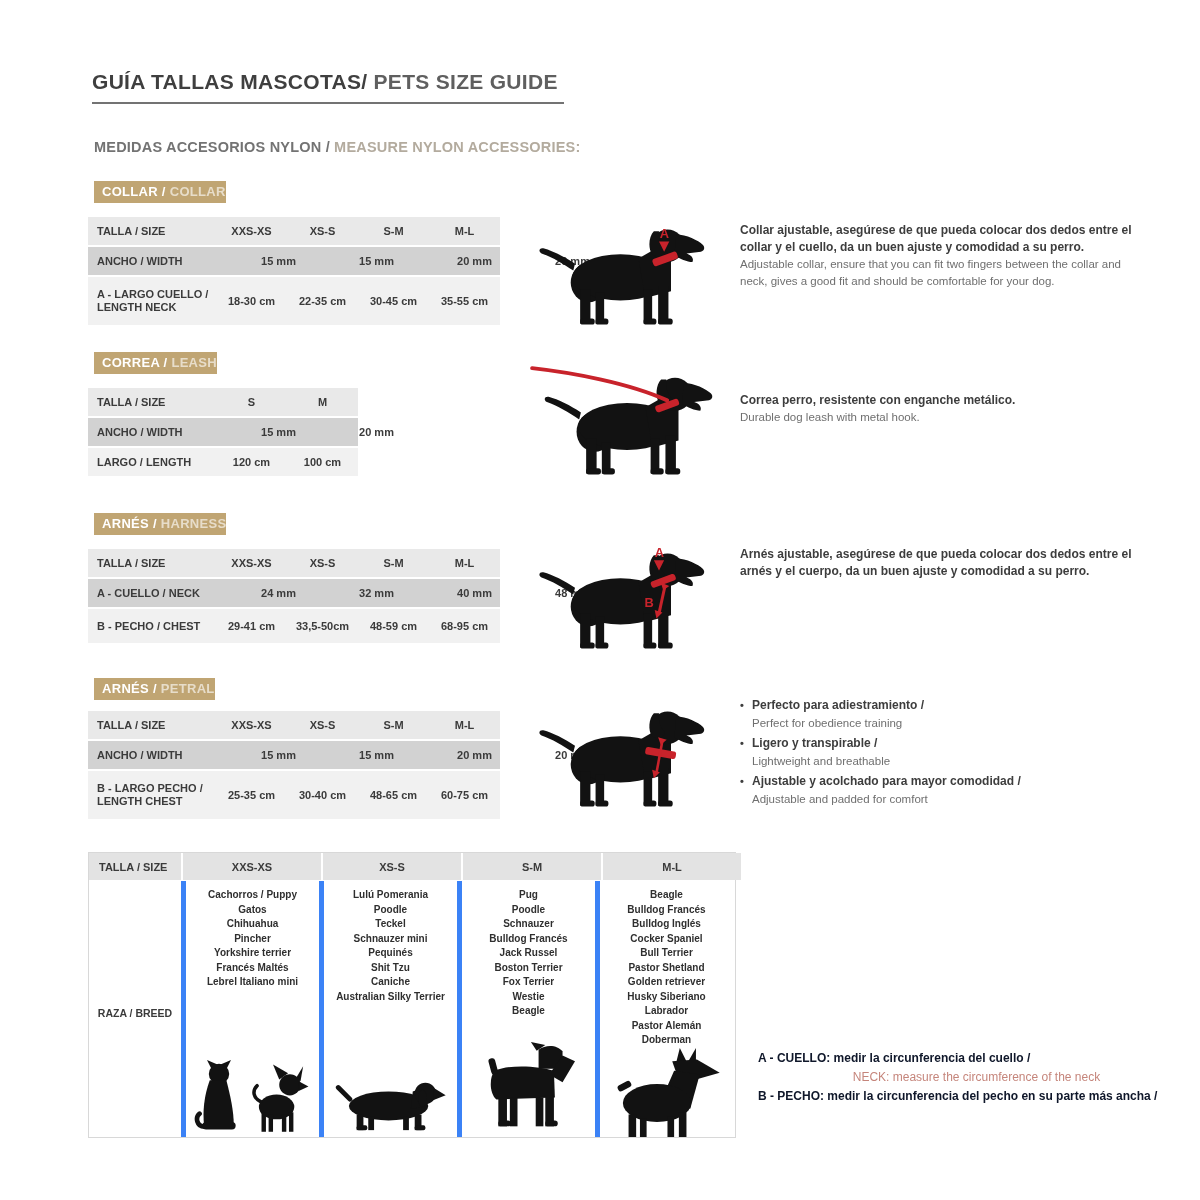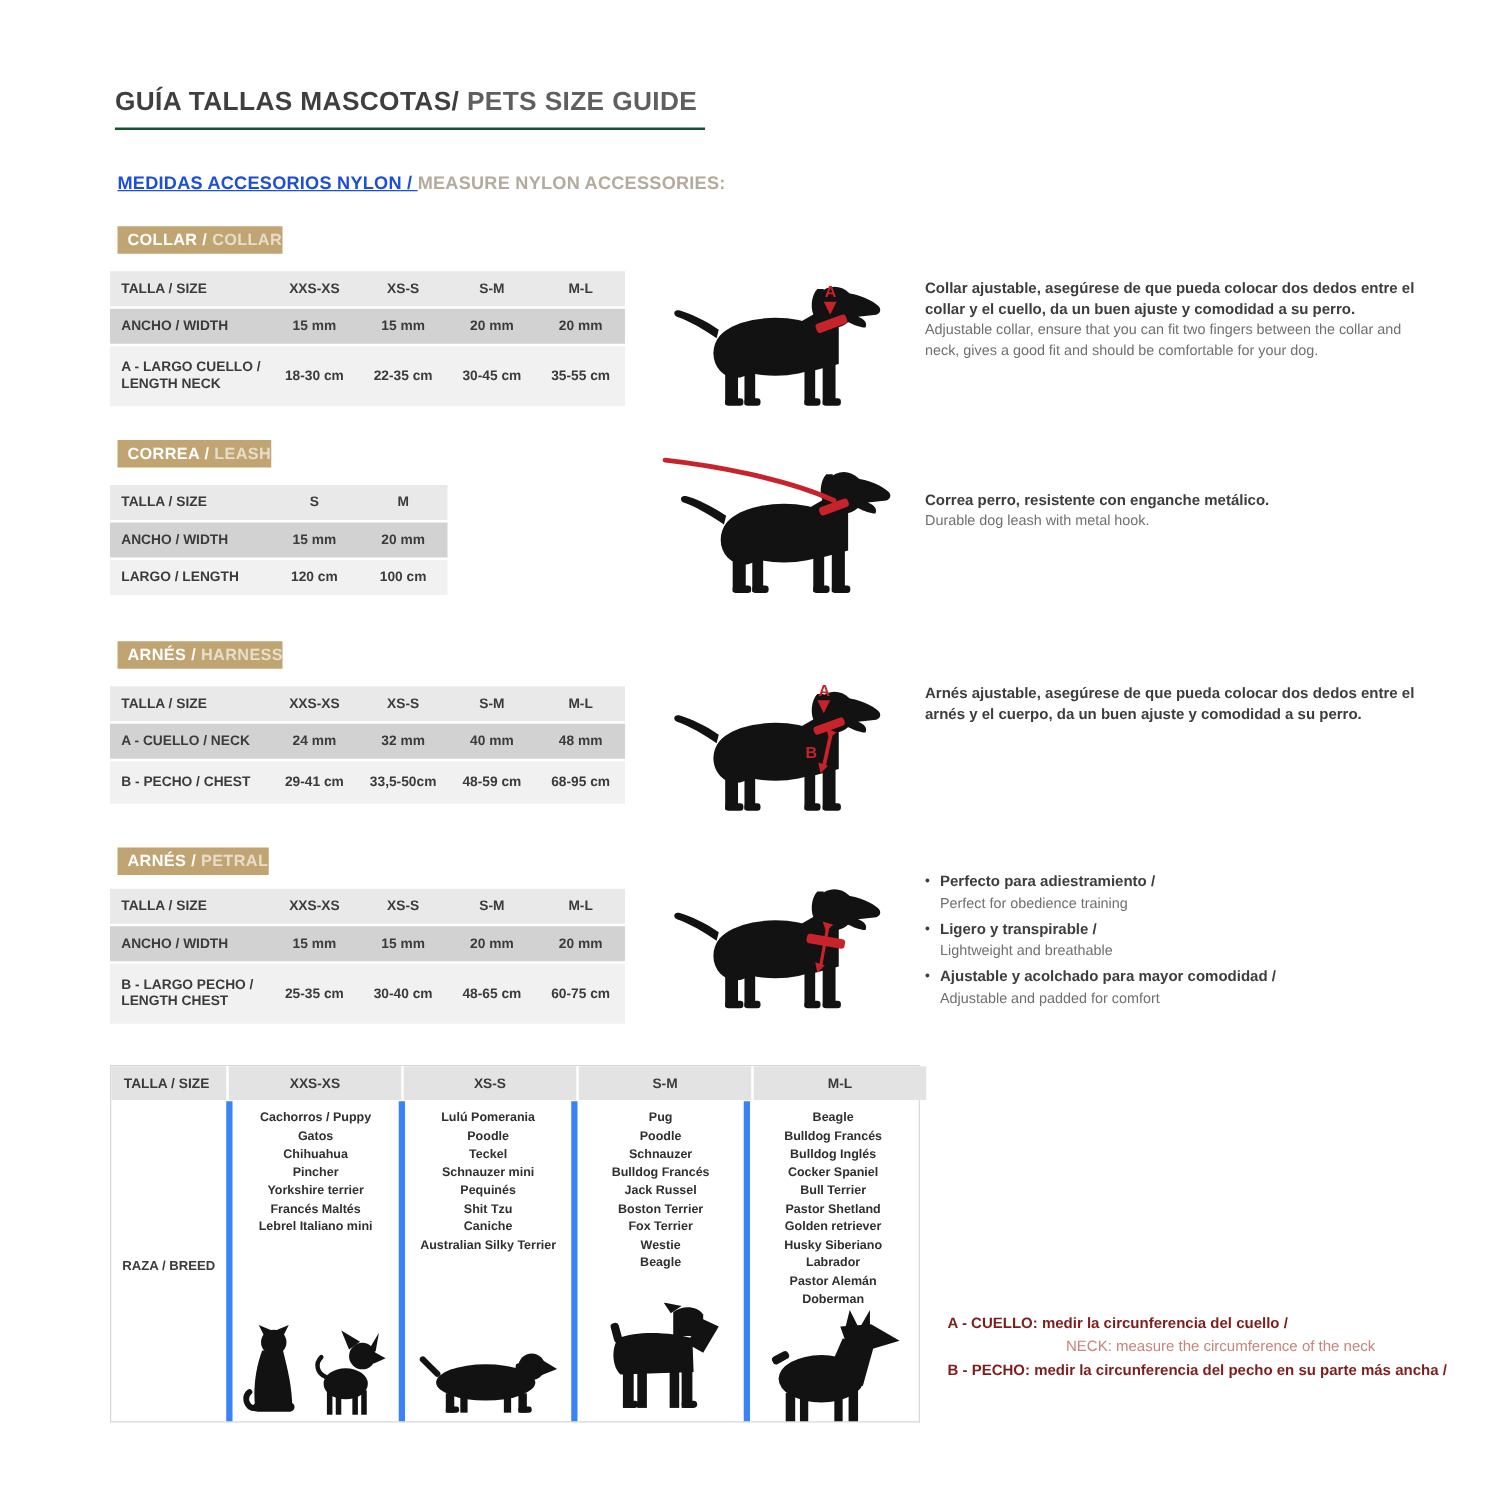--- a/index.html
+++ b/index.html
@@ -2,38 +2,38 @@
 <html><head>
 <meta charset="utf-8">
 <style>
   html,body{margin:0;padding:0;background:#fff;}
   .page{position:relative;width:1200px;height:1200px;background:#fff;overflow:hidden;
         font-family:"Liberation Sans",sans-serif;color:#3b3b3b;}
   .abs{position:absolute;}
 
   
   .title{left:92px;top:70px;font-size:21px;font-weight:bold;letter-spacing:.3px;
-         border-bottom:2px solid #14532d;padding-bottom:8px;padding-right:6px;}
+         border-bottom:2px solid #737373;padding-bottom:8px;padding-right:6px;}
   .title .t-es{color:#3f3f3f;}
   .title .t-en{color:#5f5f5f;}
 
   .subtitle{left:94px;top:139px;font-size:14.5px;font-weight:bold;letter-spacing:.2px;}
-  .subtitle .s-es{color:#1d4ed8;text-decoration:underline;}
+  .subtitle .s-es{color:#737373;}
   .subtitle .s-en{color:#b3ab9e;}
 
   
   .badge{left:94px;background:#c0a573;color:#fff;font-size:13px;font-weight:bold;
          padding:3px 0 4px 8px;letter-spacing:.3px;}
   .badge .b-en{color:rgba(255,255,255,.62);}
 
   
   .size-table{display:flex;flex-direction:column;gap:2px;}
   .st-row{display:grid;grid-template-columns:var(--cols);align-items:center;}
   .st-row.rh{background:#e9e9e9;min-height:28px;}
-  .st-row.rm{background:#d2d2d2;min-height:28px;}
+  .st-row.rm{background:#d2d2d2;min-height:28px;gap:27px;}
   .st-row.rl{background:#f1f1f1;}
   .cell{font-size:11px;font-weight:bold;text-align:center;color:#3b3b3b;line-height:13px;padding:2px 0;}
   .cell.lbl{text-align:left;padding-left:9px;padding-right:4px;}
 
   
   .desc{width:410px;}
   .desc .d-es{font-size:12px;font-weight:bold;color:#3d3d3d;line-height:17px;}
   .desc .d-en{font-size:11.5px;font-weight:400;color:#6f6f6f;line-height:17px;}
   .bullets{width:412px;}
   .bullet-es{font-size:12px;font-weight:bold;color:#3d3d3d;line-height:18px;position:relative;padding-left:12px;}
@@ -49,21 +49,21 @@
   .bt-body{display:grid;grid-template-columns:92px 138px 138px 138px 138px;gap:0;height:256px;margin-top:1px;}
   .bt-col{border-left:5px solid #3b82f6;display:flex;flex-direction:column;justify-content:space-between;
           align-items:center;padding-top:7px;overflow:hidden;}
   .bt-col.first{border-left:none;justify-content:center;}
   .raza{font-size:10.5px;font-weight:bold;text-align:center;line-height:14px;}
   .breed-list{font-size:10px;font-weight:bold;text-align:center;line-height:14.5px;color:#2f2f2f;}
   .sil-row{display:flex;align-items:flex-end;gap:6px;margin-bottom:3px;}
 
   
   .notes{left:758px;top:1049px;width:420px;font-size:12px;line-height:19px;}
-  .note-es{font-weight:bold;color:#7f1d1d;}
+  .note-es{font-weight:bold;color:#0f172a;}
   .note-en{font-weight:400;color:#c5857b;padding-left:17px;text-align:center;}
 
   .dogfill{fill:#121212;}
   .redfill{fill:#c8232b;}
   .redstroke{stroke:#c8232b;fill:none;}
   svg{display:block;}
   text.mk{font-family:"Liberation Sans",sans-serif;font-weight:bold;fill:#c8232b;}
 </style>
 </head>
 <body>

